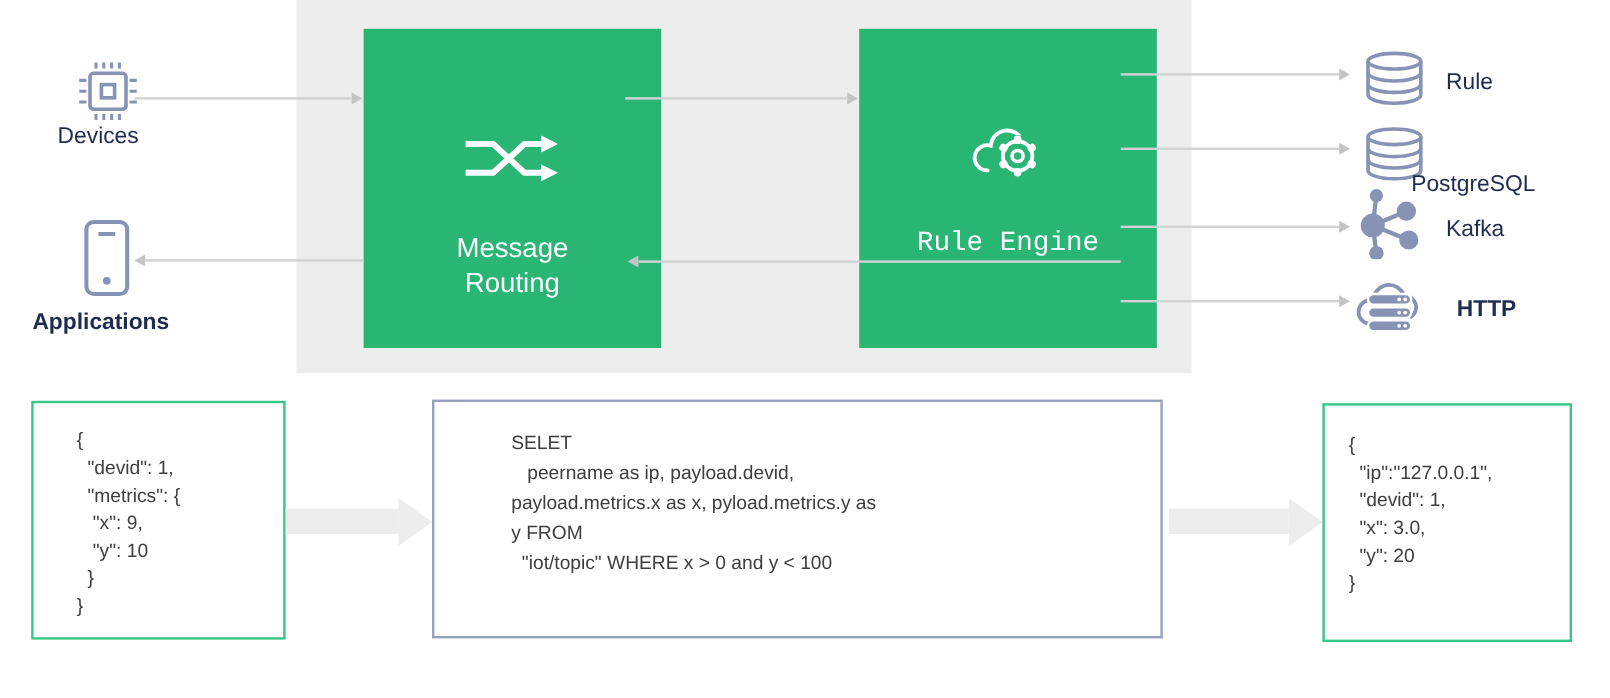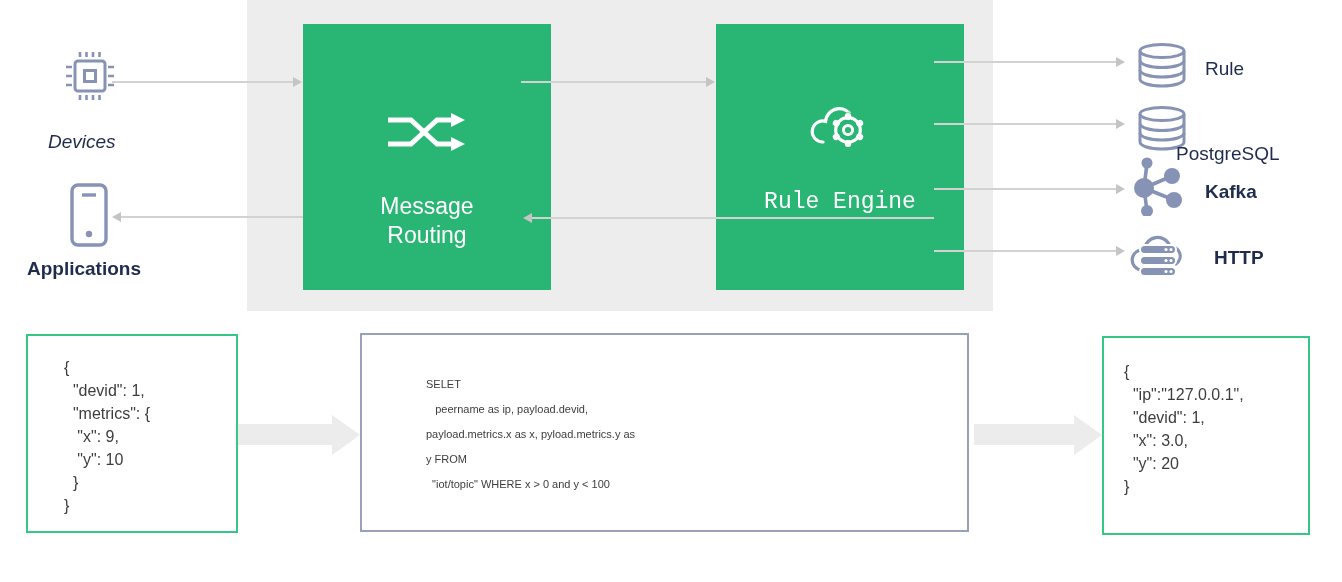--- a/index.html
+++ b/index.html
@@ -32,21 +32,21 @@
   
   .eplabel { position:absolute; color:var(--dark_text); font-size:19px; white-space:nowrap; }
   .icon { position:absolute; }
 
   
   .panel { position:absolute; background:#ffffff; box-sizing:border-box; color:var(--code_text);
            white-space:pre; overflow:hidden; }
   .panel-green { border:2px solid var(--json_border); }
   .panel-slate { border:2px solid var(--sql_border); }
   .panel-in  { left:26px;  top:334px; width:212px; height:199px; padding:20px 0 0 36px; font-size:16px; line-height:23px; }
-  .panel-sql { left:360px; top:333px; width:609px; height:199px; padding:37px 0 0 64px; font-size:11px; line-height:25px; }
+  .panel-sql { left:360px; top:333px; width:609px; height:199px; padding:22px 0 0 64px; font-size:16px; line-height:25px; }
   .panel-out { left:1102px; top:336px; width:208px; height:199px; padding:22px 0 0 20px; font-size:16px; line-height:23px; }
 </style>
 </head>
 <body>
 
 <div class="canvas">
 
   <div class="band"></div>
 
   <svg class="icon" style="left:64px; top:50px;" width="52" height="52" viewBox="0 0 52 52">
@@ -54,21 +54,21 @@
       <rect x="11" y="11" width="30" height="30" rx="3"></rect>
       <rect x="20.5" y="20.5" width="11" height="11"></rect>
     </g>
     <g stroke="#8793b5" stroke-width="2.6" fill="none">
       <path d="M16 2v5 M22.5 2v5 M29 2v5 M35.5 2v5"></path>
       <path d="M16 45v5 M22.5 45v5 M29 45v5 M35.5 45v5"></path>
       <path d="M2 17h6 M2 26h6 M2 35h6"></path>
       <path d="M44 17h6 M44 26h6 M44 35h6"></path>
     </g>
   </svg>
-  <div class="eplabel" style="left:48px; top:131px;font-style:italic;">Devices</div>
+  <div class="eplabel" style="left:48px; top:103px;">Devices</div>
 
   <svg class="icon" style="left:69px; top:182px;" width="40" height="66" viewBox="0 0 40 66">
     <rect x="3" y="3" width="34" height="60" rx="6" stroke="#8793b5" stroke-width="3.4" fill="none"></rect>
     <path d="M13 13h14" stroke="#8793b5" stroke-width="3.4"></path>
     <circle cx="20" cy="52" r="3.2" fill="#8793b5"></circle>
   </svg>
   <div class="eplabel" style="left:27px; top:258px;font-weight:bold;">Applications</div>
 
   <div class="gbox box-mr">
     <svg style="margin-top:86px;" width="86" height="44" viewBox="0 0 86 44">
@@ -140,21 +140,21 @@
       <path d="M12 32 L42 44"></path>
     </g>
     <g fill="#8793b5">
       <circle cx="12" cy="32" r="10"></circle>
       <circle cx="15" cy="7" r="5.5"></circle>
       <circle cx="15" cy="55" r="6"></circle>
       <circle cx="40" cy="20" r="8"></circle>
       <circle cx="42" cy="44" r="8"></circle>
     </g>
   </svg>
-  <div class="eplabel" style="left:1205px; top:181px;font-weight:bold;">Kafka</div>
+  <div class="eplabel" style="left:1205px; top:181px;">Kafka</div>
 
   <svg class="icon" style="left:1128px; top:228px;" width="62" height="56" viewBox="0 0 62 56">
     <path d="M14 42 a10 10 0 1 1 2.6-19.7 A13 13 0 0 1 42 18.5 a9.6 9.6 0 0 1 6 17.5" stroke="#8793b5" stroke-width="3.2" fill="none" stroke-linecap="round"></path>
     <g>
       <rect x="12" y="17" width="36" height="9" rx="4.5" fill="#8793b5" stroke="#ffffff" stroke-width="2"></rect>
       <rect x="12" y="28" width="36" height="9" rx="4.5" fill="#8793b5" stroke="#ffffff" stroke-width="2"></rect>
       <rect x="12" y="39" width="36" height="9" rx="4.5" fill="#8793b5" stroke="#ffffff" stroke-width="2"></rect>
       <g fill="#ffffff">
         <circle cx="38" cy="21.5" r="1.6"></circle>
           <circle cx="43" cy="21.5" r="1.6"></circle>

